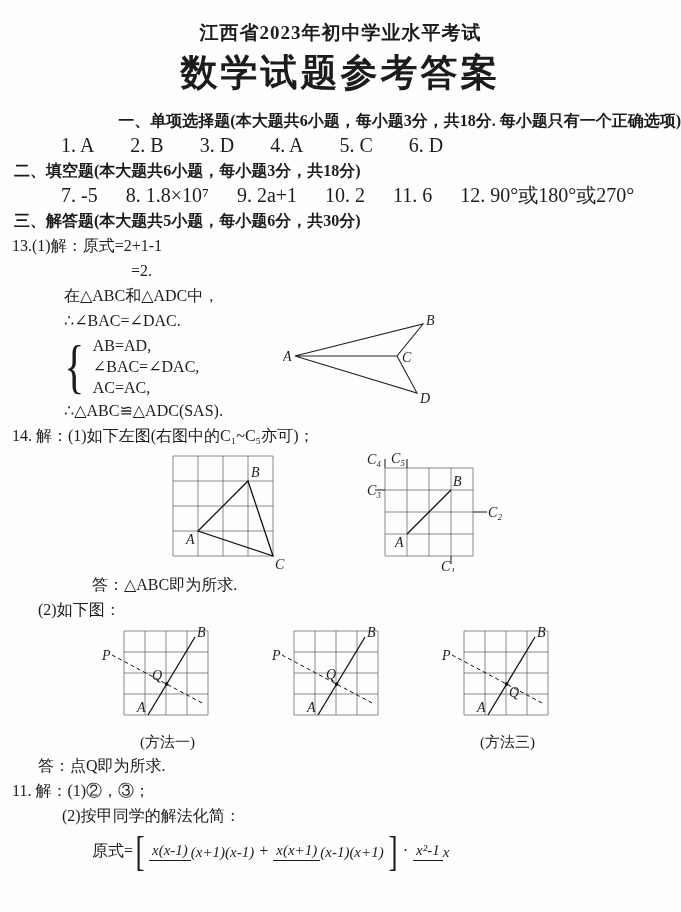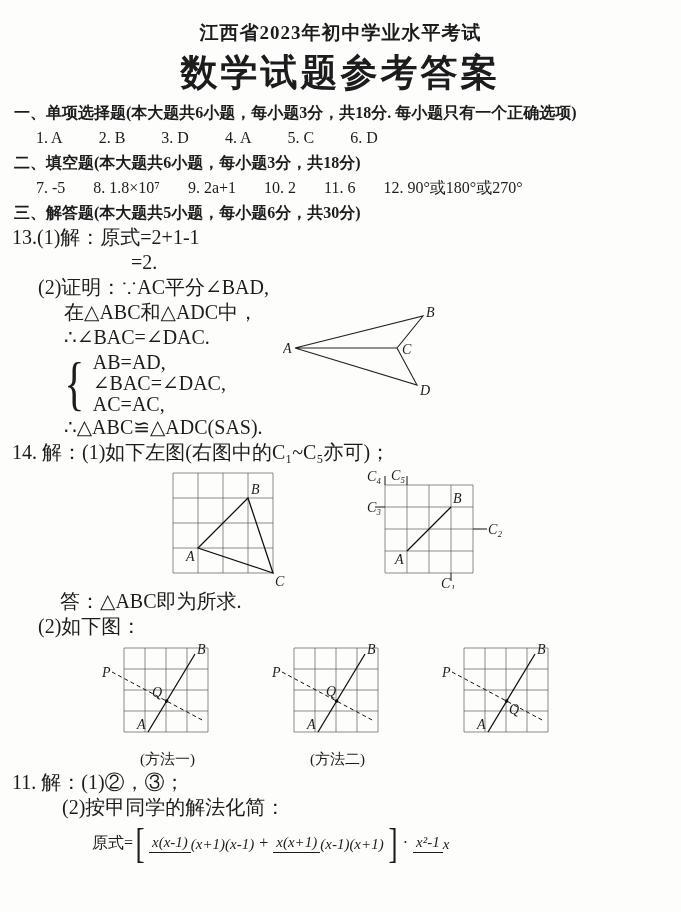--- a/index.html
+++ b/index.html
@@ -2,27 +2,27 @@
 <html><head>
 <meta charset="utf-8">
 <style>
   * { margin:0; padding:0; box-sizing:border-box; }
   html,body { width:681px; height:912px; }
   body { background:#fdfdfb; font-family:"Liberation Serif","DejaVu Serif",serif; color:#1c1c1c; overflow:hidden; }
   .page { position:relative; width:681px; height:912px; padding-top:20px;border-radius:19px; }
   .title1 { text-align:center; font-size:19px; font-weight:700; letter-spacing:1px; line-height:26px; }
   .title2 { text-align:center; font-size:37px; font-weight:700; letter-spacing:3px; line-height:38px; margin-top:8px; }
   .sec-heading { font-size:16px; font-weight:700; margin-left:14px; line-height:25px; }
-  .first-heading { margin-top:8px; }
-  .line { font-size:20px; line-height:25px; }
-  .ans-row { display:flex; font-size:16px; line-height:25px; margin-left:36px; }
+  .first-heading { margin-top:16px;text-align:right; }
+  .line { font-size:16px; line-height:25px; }
+  .ans-row { display:flex; font-size:20px; line-height:25px; margin-left:61px; }
   .ans-row .ans { margin-right:36px; white-space:nowrap; }
   .ans-row.tight .ans { margin-right:28px; }
   .ml12{margin-left:12px} .ml38{margin-left:38px} .ml64{margin-left:64px}
-  .ml60{margin-left:60px} .ml131{margin-left:131px} .ml62{margin-left:62px}
+  .ml60{margin-left:92px} .ml131{margin-left:131px} .ml62{margin-left:62px}
   .q13 { position:relative; }
   .fig13 { position:absolute; left:283px; top:78px; }
   .system { display:flex; align-items:center; margin-left:60px; margin-top:2px; }
   .sys-brace { display:inline-block; font-size:60px; font-weight:300; line-height:0.85; margin-right:4px; transform:scaleX(0.7); }
   .sys-lines .line { line-height:21px; }
   .grids1 { display:flex; align-items:flex-start; margin:4px 0 0 163px; }
   .grids1 .gap { width:79px; }
   .grids2 { display:flex; margin:3px 0 0 100px; }
   .method { width:135px; margin-right:35px; text-align:center; }
   .method .caption { font-size:15px; line-height:22px; }
@@ -60,21 +60,20 @@
     <span class="ans">10. 2</span>
     <span class="ans">11. 6</span>
     <span class="ans">12. 90°或180°或270°</span>
   </div>
 
   <div class="sec-heading">三、解答题(本大题共5小题，每小题6分，共30分)</div>
 
   <div class="q13">
     <div class="line ml12">13.(1)解：原式=2+1-1</div>
     <div class="line ml131">=2.</div>
-    <div class="line ml38">(2)证明：∵AC平分∠BAD,</div>
     <div class="line ml64">在△ABC和△ADC中，</div>
     <div class="line ml64">∴∠BAC=∠DAC.</div>
     <div class="system">
       <span class="sys-brace">{</span>
       <div class="sys-lines">
         <div class="line">AB=AD,</div>
         <div class="line">∠BAC=∠DAC,</div>
         <div class="line">AC=AC,</div>
       </div>
     </div>
@@ -137,37 +136,38 @@
         <svg width="135" height="102" viewBox="0 0 135 102">
           <path d="M24 6V90M45 6V90M66 6V90M87 6V90M108 6V90M24 6H108M24 27H108M24 48H108M24 69H108M24 90H108" stroke="#5a5a5a" stroke-width="0.7" fill="none"></path>
           <path d="M48 90 L95 12" stroke="#111" stroke-width="1.3"></path>
           <path d="M12 30 L104 79" stroke="#111" stroke-width="1" stroke-dasharray="4 3"></path>
           <circle cx="66.6" cy="59.1" r="1.8" fill="#111"></circle>
           <text x="2" y="35">P</text>
           <text x="97" y="12">B</text>
           <text x="37" y="87">A</text>
           <text x="56" y="54">Q</text>
         </svg>
-        <div class="caption">(方法二)</div>
       </div>
 
       <div class="method">
         <svg width="135" height="102" viewBox="0 0 135 102">
           <path d="M24 6V90M45 6V90M66 6V90M87 6V90M108 6V90M24 6H108M24 27H108M24 48H108M24 69H108M24 90H108" stroke="#5a5a5a" stroke-width="0.7" fill="none"></path>
           <path d="M48 90 L95 12" stroke="#111" stroke-width="1.3"></path>
           <path d="M12 30 L104 79" stroke="#111" stroke-width="1" stroke-dasharray="4 3"></path>
           <circle cx="66.6" cy="59.1" r="1.8" fill="#111"></circle>
           <text x="2" y="35">P</text>
           <text x="97" y="12">B</text>
           <text x="37" y="87">A</text>
           <text x="69" y="72">Q</text>
         </svg>
+        <div class="caption">(方法三)</div>
       </div>
     </div>
 
+    <div class="line ml38">答：点Q即为所求.</div>
   </div>
 
   <div class="q15">
     <div class="line ml12">11. 解：(1)②，③；</div>
     <div class="line ml62">(2)按甲同学的解法化简：</div>
 
     <div class="formula-row">
       <span>原式=</span>
       <span class="bigbr">[</span>
       <span class="frac">

